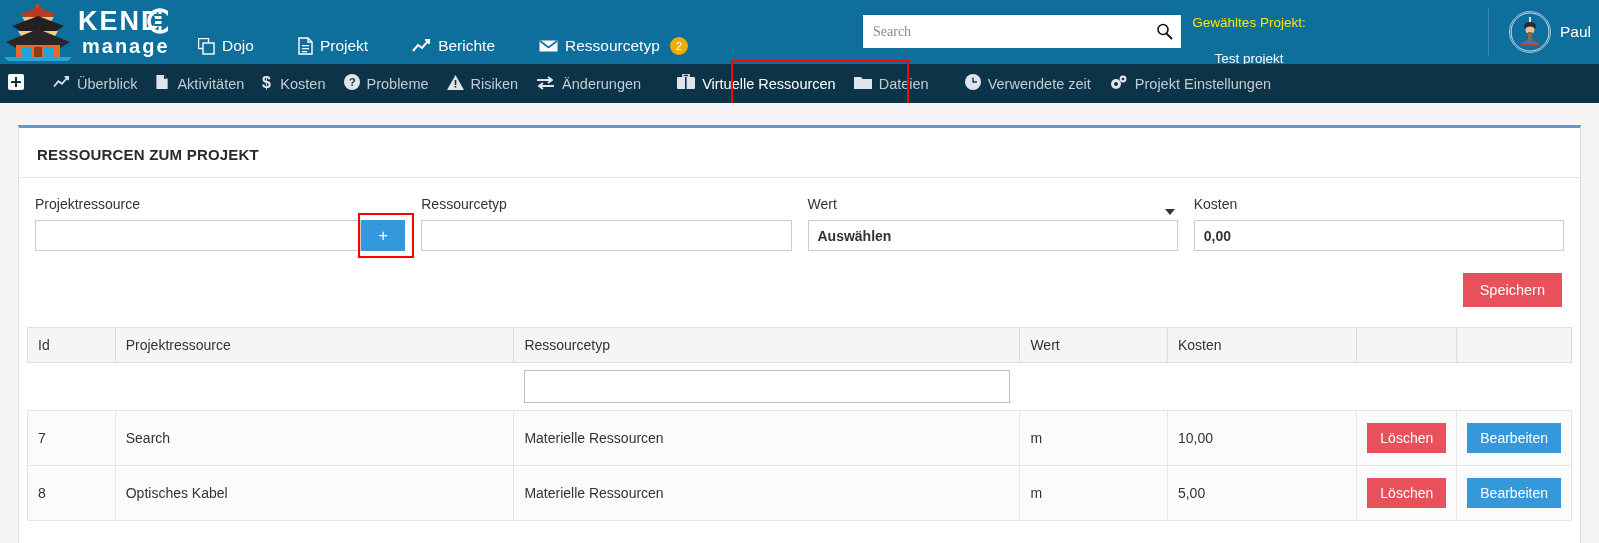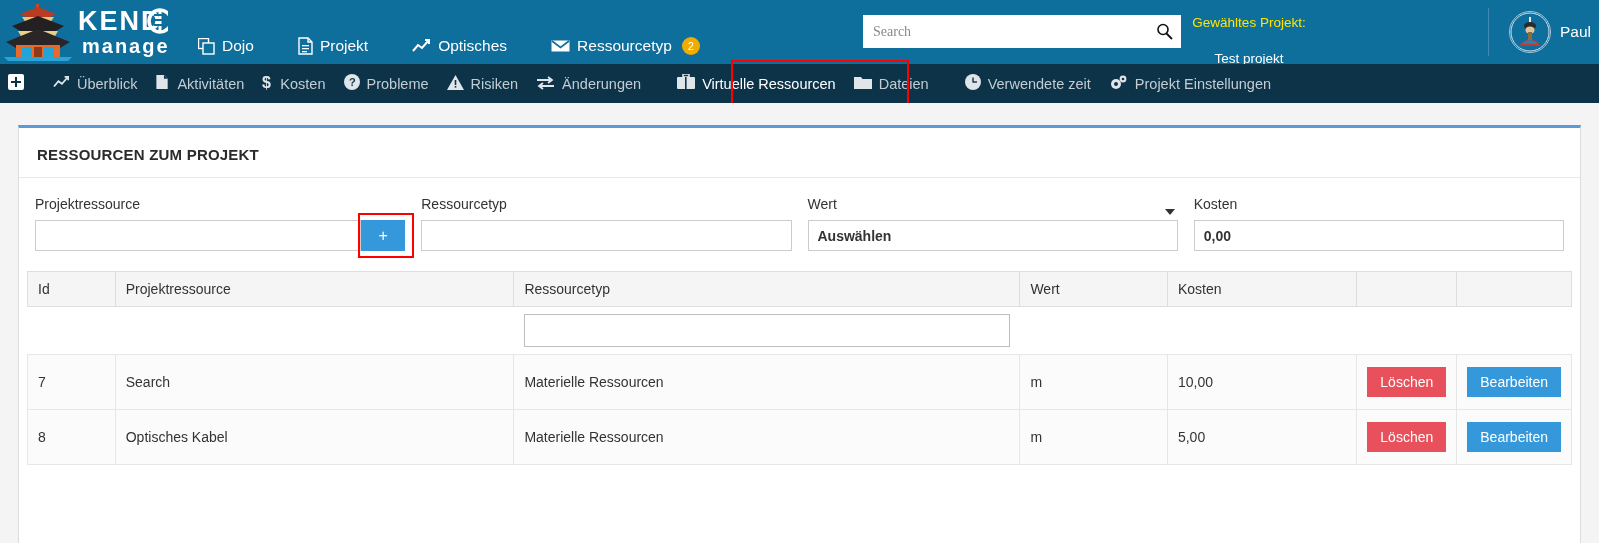--- a/index.html
+++ b/index.html
@@ -344,21 +344,21 @@
       <span>Projekt</span>
     </div>
 
     <div class="topnav-item">
       <span>
         <svg width="19" height="17" viewBox="0 0 19 17">
             <path d="M1 13 L6 7 L10 10 L17 2" fill="none" stroke="#fff" stroke-width="2"></path>
             <path d="M13 2 H17 V6" fill="none" stroke="#fff" stroke-width="2"></path>
           </svg>
       </span>
-      <span>Optisches</span>
+      <span>Berichte</span>
     </div>
 
     <div class="topnav-item">
       <span>
         <svg width="19" height="14" viewBox="0 0 19 14">
             <rect x="0.5" y="1.5" width="18" height="11" fill="#fff"></rect>
             <path d="M1 2 L9.5 8.5 L18 2" fill="none" stroke="#0e6e9c" stroke-width="1.6"></path>
           </svg>
       </span>
       <span>Ressourcetyp</span>
@@ -544,20 +544,23 @@
         <input class="txt" type="text" readonly="" value="Auswählen" style="">
         <span class="caret"></span>
       </div>
 
       <div class="field" style="width:388px;">
         <label class="field-label">Kosten</label>
         <input class="txt" type="text" value="0,00" style="">
       </div>
     </div>
 
+    <div class="save-row">
+      <button class="btn-save">Speichern</button>
+    </div>
 
     <div class="tbl-wrap">
       <table class="grid">
         <thead>
           <tr>
             <th style="width:88px;">Id</th>
             <th style="width:400px;">Projektressource</th>
             <th style="width:508px;">Ressourcetyp</th>
             <th style="width:148px;">Wert</th>
             <th style="width:190px;">Kosten</th>

